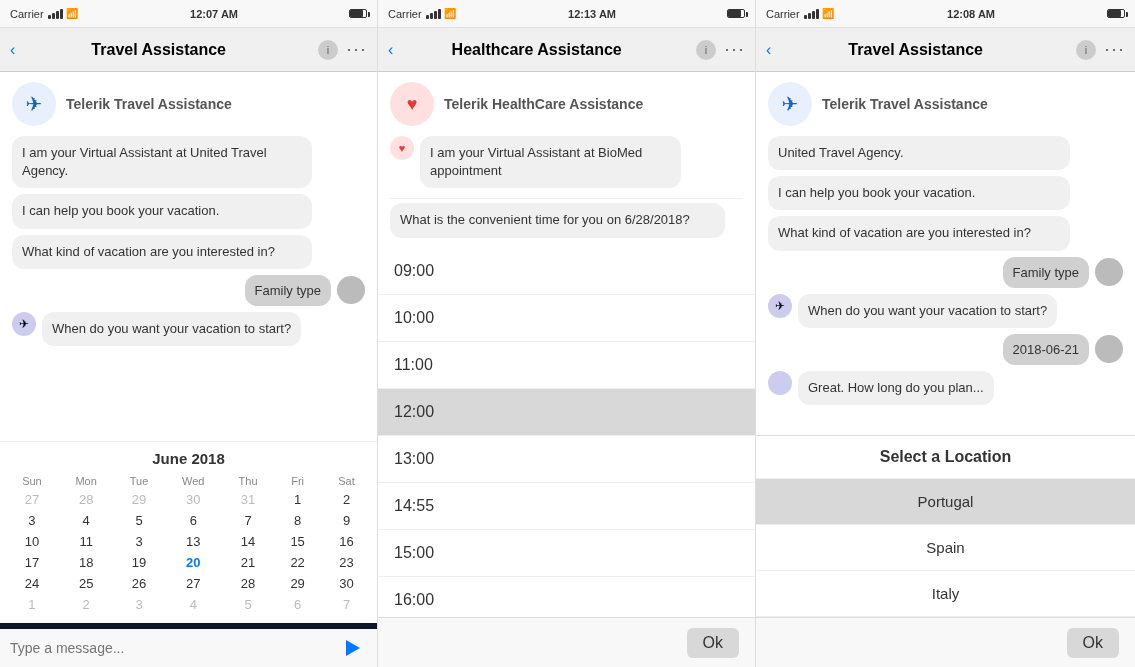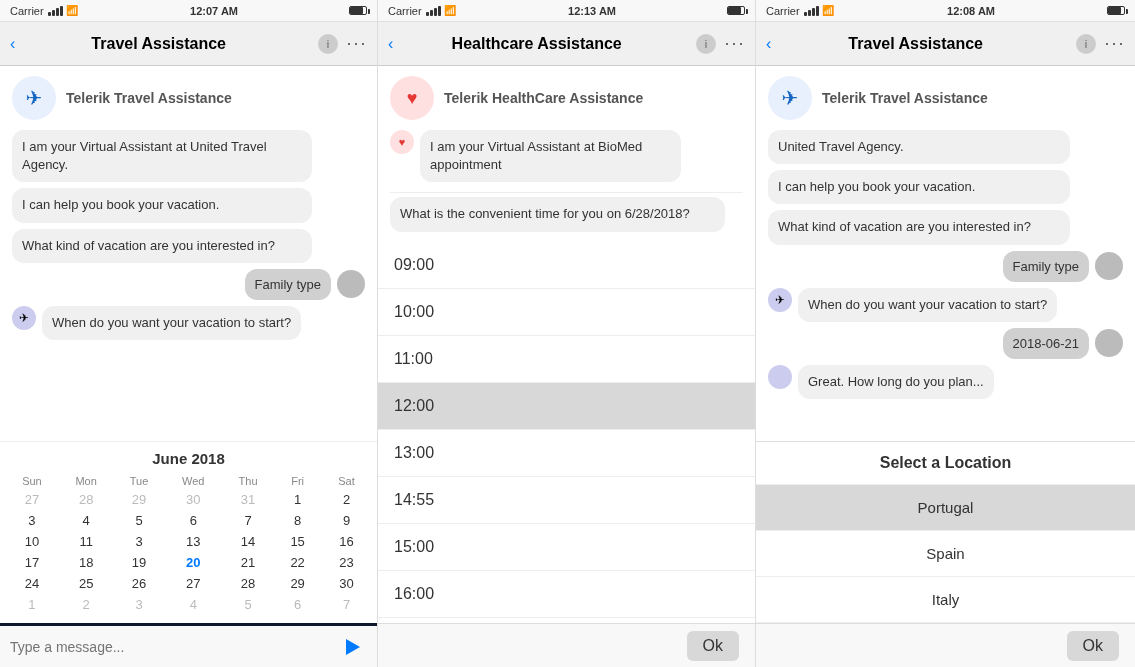--- a/index.html
+++ b/index.html
@@ -19,21 +19,21 @@
       background: #fff;
       display: flex;
       flex-direction: column;
       border-right: 1px solid #ddd;
       overflow: hidden;
     }
     .panel:last-child { border-right: none; }
 
     
     .status-bar {
-      height: 22px;
+      height: 28px;
       background: #f8f8f8;
       display: flex;
       align-items: center;
       justify-content: space-between;
       padding: 0 10px;
       font-size: 11px;
       color: #333;
       border-bottom: 1px solid #e0e0e0;
     }
     .status-bar-left { display: flex; align-items: center; gap: 4px; }
@@ -177,21 +177,21 @@
     }
     .calendar-grid td.prev-month { color: #bbb; }
     .calendar-grid td.today {
       color: #007aff;
       font-weight: 700;
     }
 
     
     .input-bar {
       height: 44px;
-      border-top: 3px solid #0f172a;
+      border-top: 6px solid #0f172a;
       display: flex;
       align-items: center;
       padding: 0 10px;
       gap: 8px;
       background: #f8f8f8;
     }
     .input-field {
       flex: 1;
       border: none;
       background: transparent;
@@ -221,21 +221,21 @@
       font-size: 16px;
       color: #333;
       border-bottom: 1px solid #eee;
       cursor: pointer;
     }
     .time-item.selected {
       background: #d8d8d8;
       font-weight: 500;
     }
     .ok-bar {
-      height: 44px;
+      height: 50px;
       border-top: 1px solid #ddd;
       display: flex;
       align-items: center;
       justify-content: flex-end;
       padding: 0 16px;
       background: #f8f8f8;
     }
     .ok-btn {
       font-size: 16px;
       color: #333;

